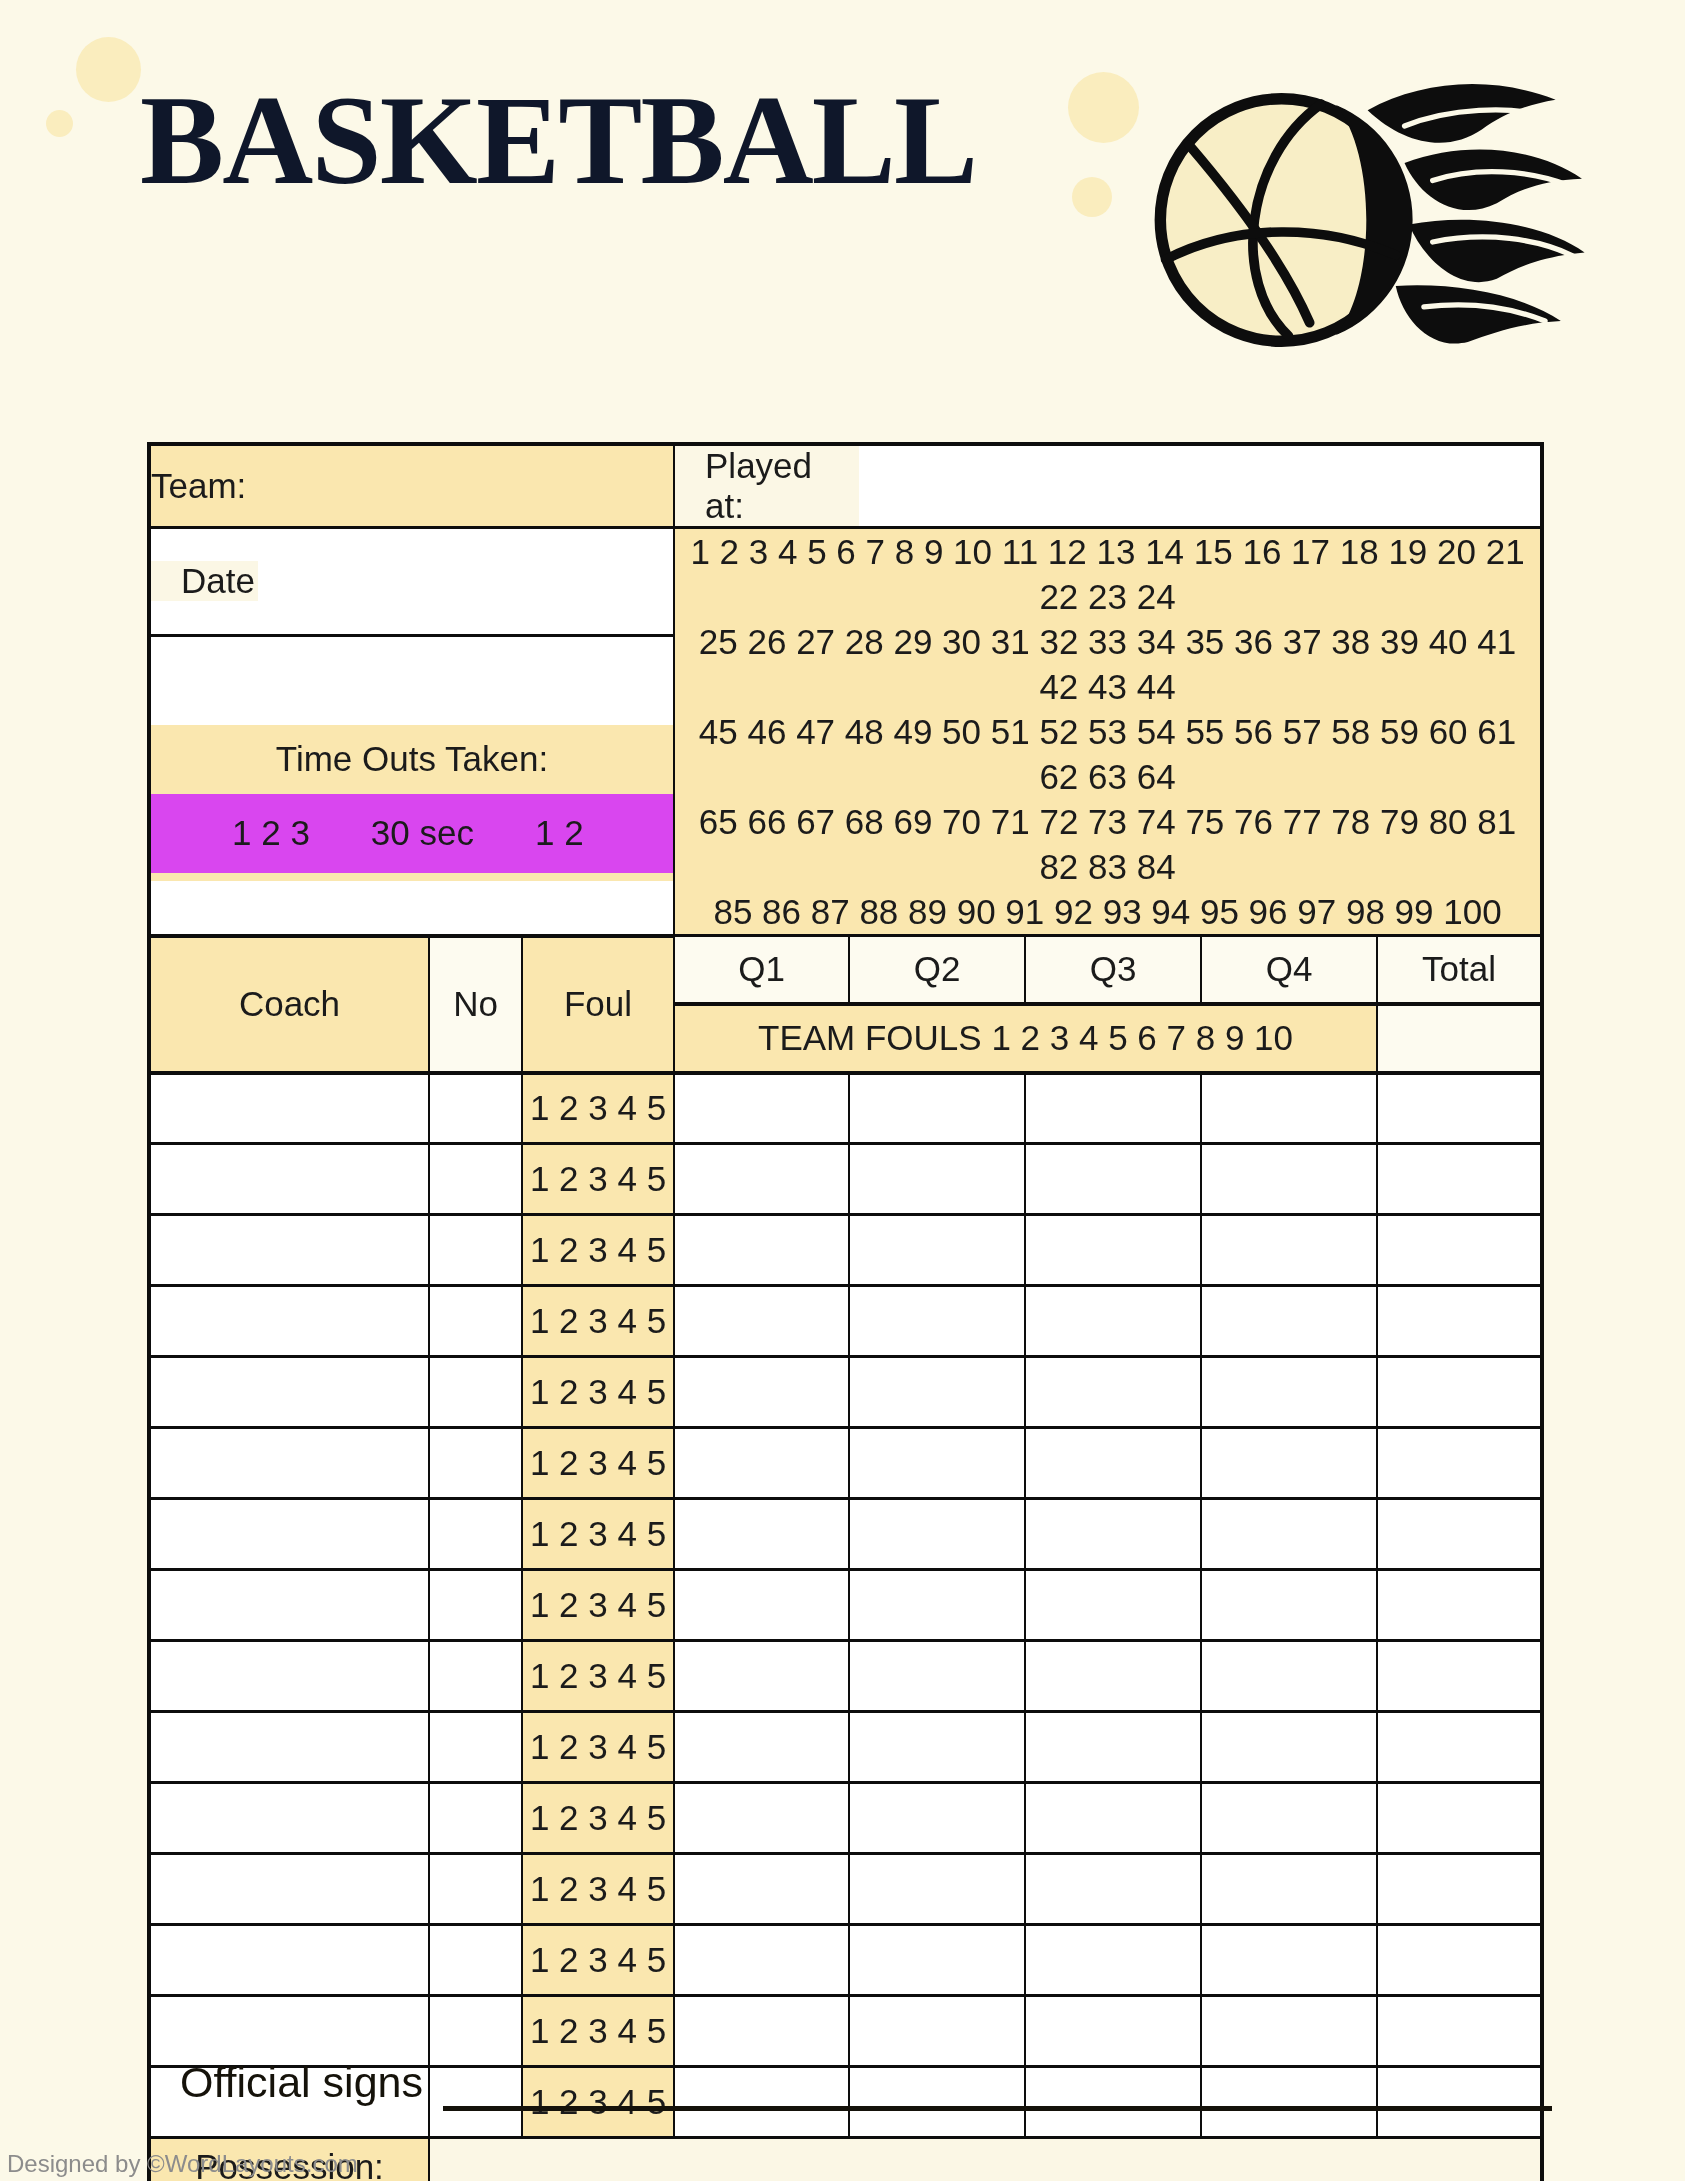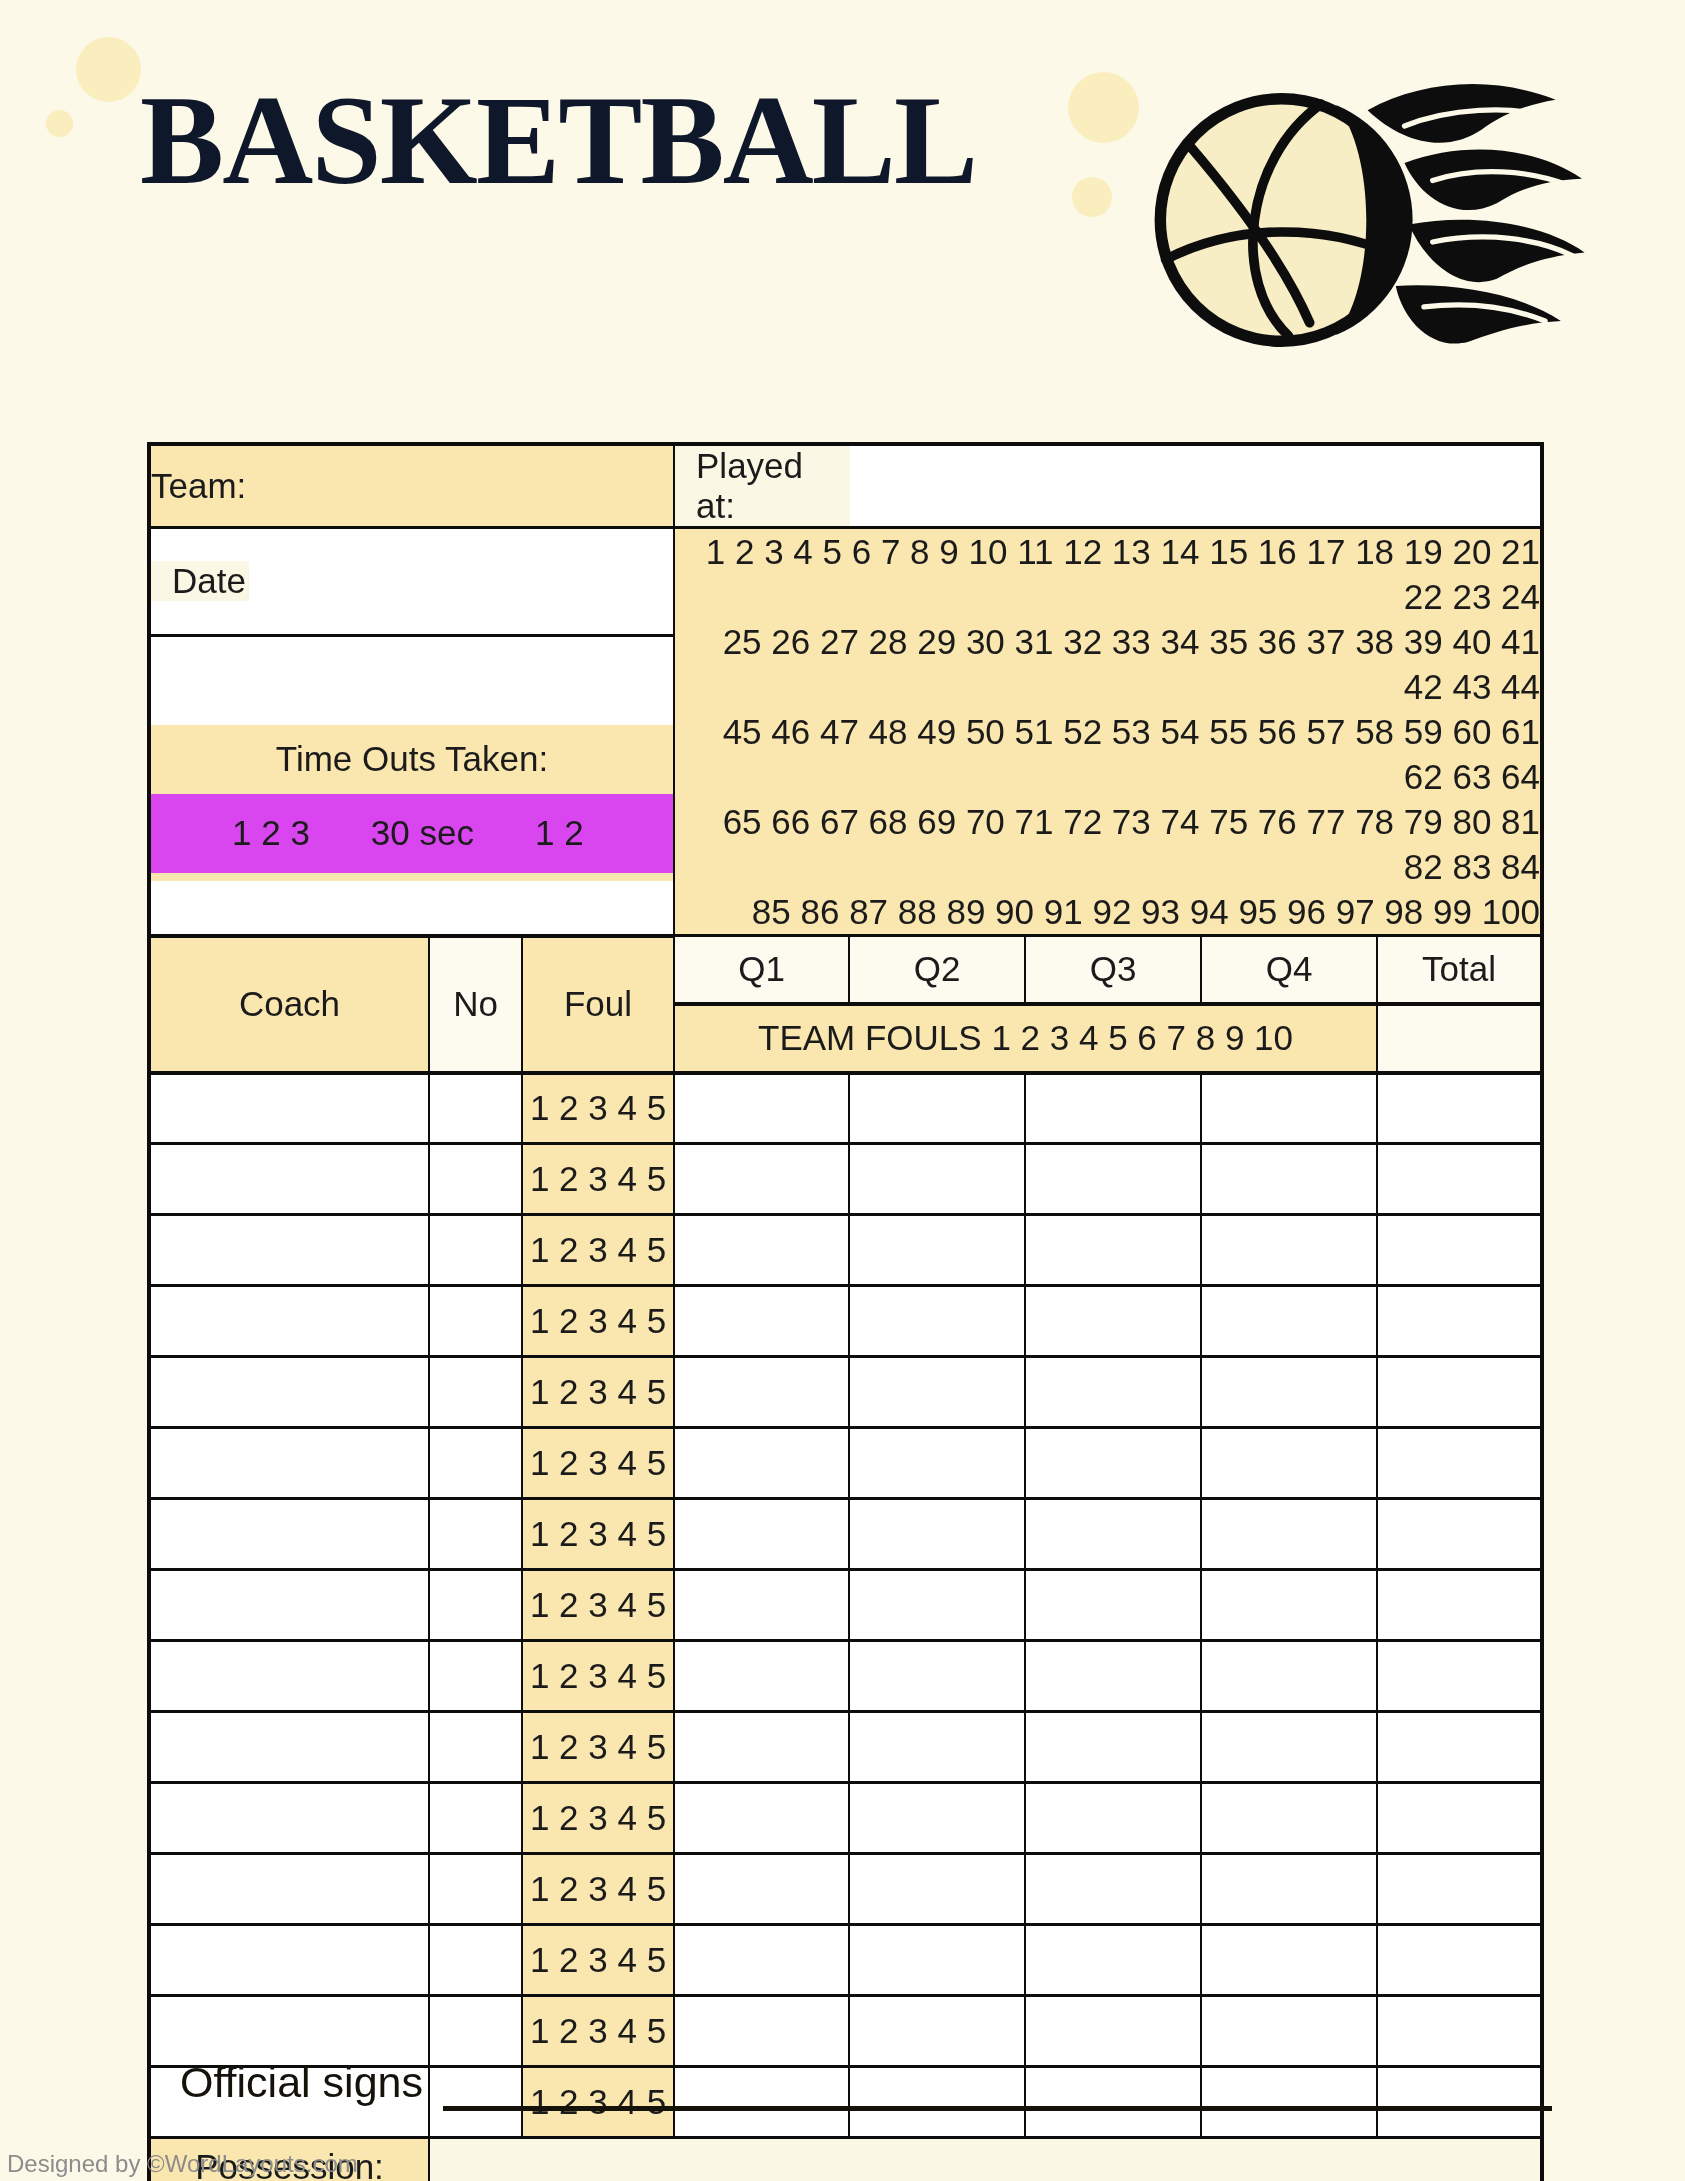--- a/index.html
+++ b/index.html
@@ -43,33 +43,33 @@
   tr.r-teamfouls{height:69px;}
   tr.player{height:71px;}
   tr.r-possession{height:60px;}
   .bg-yellow{background:#FAE7AF !important;}
   .bg-cream{background:#FDFBF0 !important;}
   .bg-cream2{background:#FBF7E5 !important;}
   .pad-l{padding-left:21px;text-align:left;}
   .center{text-align:center;}
   
   .split{display:flex;width:100%;height:100%;align-items:stretch;}
-  .split .zone-label{display:flex;align-items:center;padding-left:21px;background:#FBF7E5;flex:0 0 auto;}
+  .split .zone-label{display:flex;align-items:center;padding-left:30px;background:#FBF7E5;flex:0 0 auto;}
   .split .zone-write{flex:1 1 auto;background:#ffffff;}
   .date-label-w{width:77px;}
   .played-label-w{width:154px;}
   
   .to-wrap{display:flex;flex-direction:column;width:100%;height:100%;background:#FAE7AF;margin-top:35px;}
   .to-label{height:69px;display:flex;align-items:center;justify-content:center;font-size:35px;}
   .to-digits{
     height:79px;margin-bottom:8px;background:#d946ef;
     display:flex;align-items:center;gap:61px;padding-left:81px;font-size:35px;
   }
   
-  .scores{padding:10.5px 0 0 19.3px;line-height:45px;font-size:29px;text-align:right;vertical-align:top;}
+  .scores{padding:10.5px 0 0 19.3px;line-height:45px;font-size:29px;text-align:center;vertical-align:top;}
   
   .foul-marks{font-size:26px;}
   .teamfouls-cell{font-size:33px;margin-left:8px;}
   
   .official{
     position:absolute;left:180px;top:2058px;
     font-size:43px;color:#15120a;font-family:"Liberation Sans",sans-serif;
   }
   .sig-line{position:absolute;left:443px;top:2060px;width:1109px;height:46px;border-bottom:5.3px solid #15120a;}
   .footer{position:absolute;left:7px;top:2150px;font-size:24px;color:#8C8C8C;}

